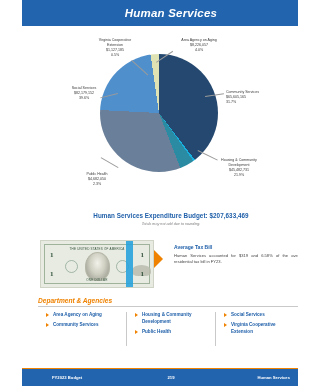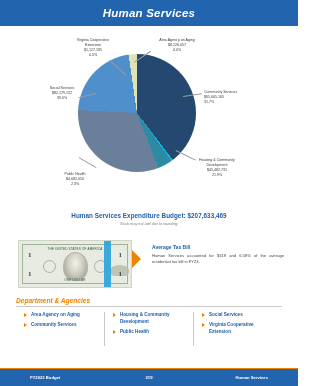--- a/index.html
+++ b/index.html
@@ -1,21 +1,21 @@
 <!DOCTYPE html>
 <html><head>
 <meta charset="utf-8">
 <style>
   html,body{margin:0;padding:0;}
   body{
     width:298px;height:386px;background:#ffffff;
     font-family:"Liberation Sans",sans-serif;
     overflow:hidden;position:relative;
   }
-  .page{position:relative;width:298px;height:386px;background:#fff;}
+  .page{position:relative;width:298px;height:386px;background:#fff;margin-left:22px;}
 
   
   .header{
     position:absolute;left:0;top:0;width:298px;height:26px;
     background:#2264ae;overflow:hidden;
   }
   .header-title{
     position:absolute;left:0;top:0;width:298px;
     text-align:center;line-height:26px;
     color:#ffffff;font-size:11.5px;font-style:italic;font-weight:bold;

